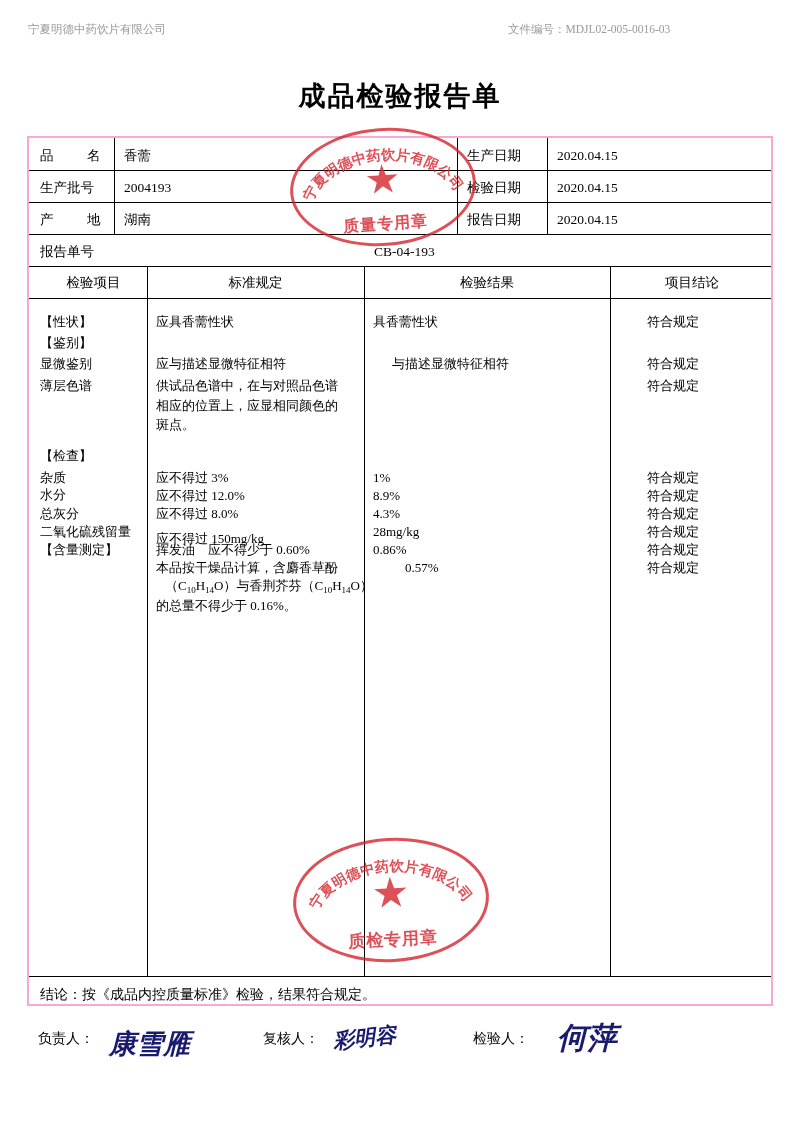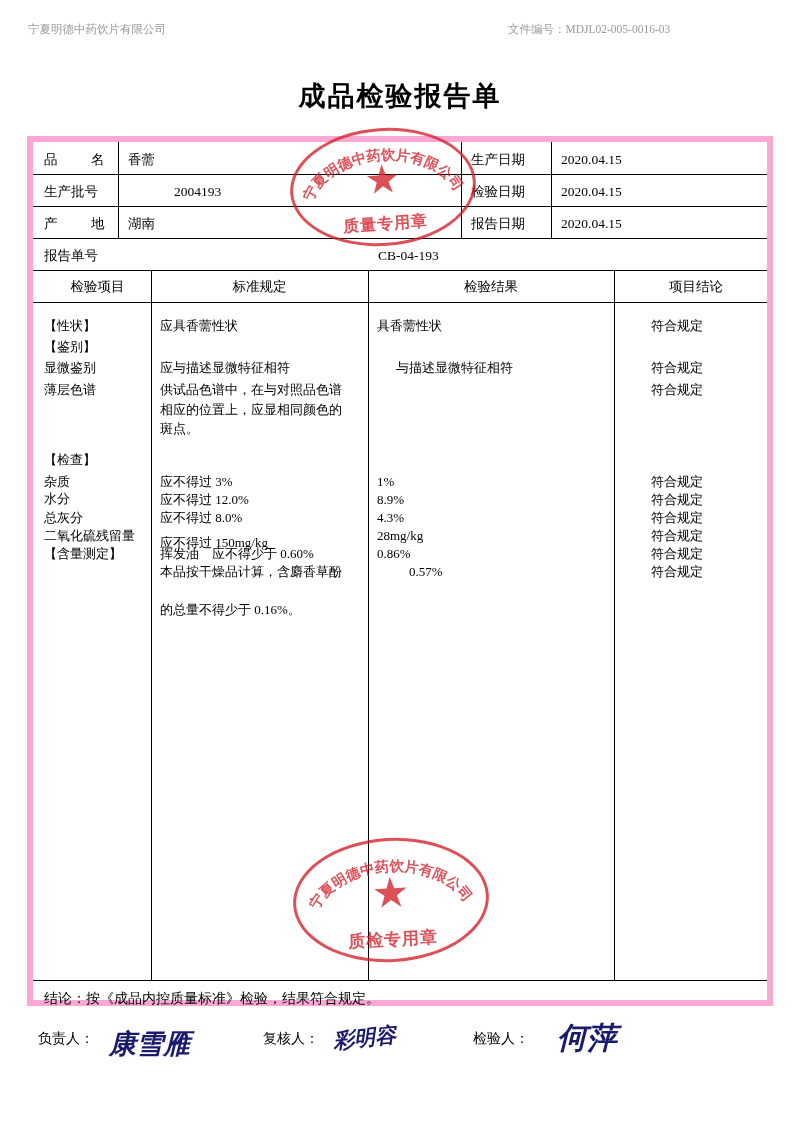--- a/index.html
+++ b/index.html
@@ -59,21 +59,21 @@
     font-family: "Liberation Serif", "DejaVu Serif", serif;
   }
 
   
   .tbl {
     position: absolute;
     left: 27px;
     top: 136px;
     width: 746px;
     height: 870px;
-    border: 6px solid #f9a8d4;
+    border: 2px solid #f9a8d4;
   }
 
   
   .hline {
     position: absolute;
     left: 0;
     width: 100%;
     height: 0;
     border-top: 1px solid #000;
   }
@@ -229,21 +229,21 @@
     <div class="vline" style="left:118px; top:128px; height:710px;"></div>
     <div class="vline" style="left:335px; top:128px; height:710px;"></div>
     <div class="vline" style="left:581px; top:128px; height:710px;"></div>
 
     <div class="cell spaced2" style="left:11px; top:8px;">品　名</div>
     <div class="cell" style="left:95px; top:8px;">香薷</div>
     <div class="cell" style="left:438px; top:8px;">生产日期</div>
     <div class="cell" style="left:528px; top:8px;">2020.04.15</div>
 
     <div class="cell" style="left:11px; top:40px;">生产批号</div>
-    <div class="cell" style="left:95px; top:40px;margin-left:46px;">2004193</div>
+    <div class="cell" style="left:95px; top:40px;">2004193</div>
     <div class="cell" style="left:438px; top:40px;">检验日期</div>
     <div class="cell" style="left:528px; top:40px;">2020.04.15</div>
 
     <div class="cell spaced3" style="left:11px; top:72px;">产　地</div>
     <div class="cell" style="left:95px; top:72px;">湖南</div>
     <div class="cell" style="left:438px; top:72px;">报告日期</div>
     <div class="cell" style="left:528px; top:72px;">2020.04.15</div>
 
     <div class="cell" style="left:11px; top:104px;">报告单号</div>
     <div class="cell" style="left:345px; top:104px;">CB-04-193</div>
@@ -295,20 +295,21 @@
 
     <div class="blk" style="left:11px;  top:402px;">【含量测定】</div>
     <div class="blk" style="left:127px; top:402px;">挥发油　应不得少于 0.60%</div>
     <div class="blk" style="left:344px; top:402px;">0.86%</div>
     <div class="blk" style="left:618px; top:402px;">符合规定</div>
 
     <div class="blk" style="left:127px; top:420px;">本品按干燥品计算，含麝香草酚</div>
     <div class="blk" style="left:344px; top:420px;margin-left:32px;">0.57%</div>
     <div class="blk" style="left:618px; top:420px;">符合规定</div>
 
+    <div class="blk" style="left:136px; top:438px;"><span>（C</span><sub>10</sub><span>H</span><sub>14</sub><span>O）与香荆芥芬（C</span><sub>10</sub><span>H</span><sub>14</sub><span>O）</span></div>
     <div class="blk" style="left:127px; top:458px;">的总量不得少于 0.16%。</div>
 
     <div class="conclusion" style="top:848px; left:11px;">结论：按《成品内控质量标准》检验，结果符合规定。</div>
   </div>
 
   <div class="sig-row">
     <span class="sig-label" style="left:11px;">负责人：</span>
     <span class="sig-hand" style="left:82px; top:14px; font-size:27px;">康雪雁</span>
 
     <span class="sig-label" style="left:236px;">复核人：</span>

